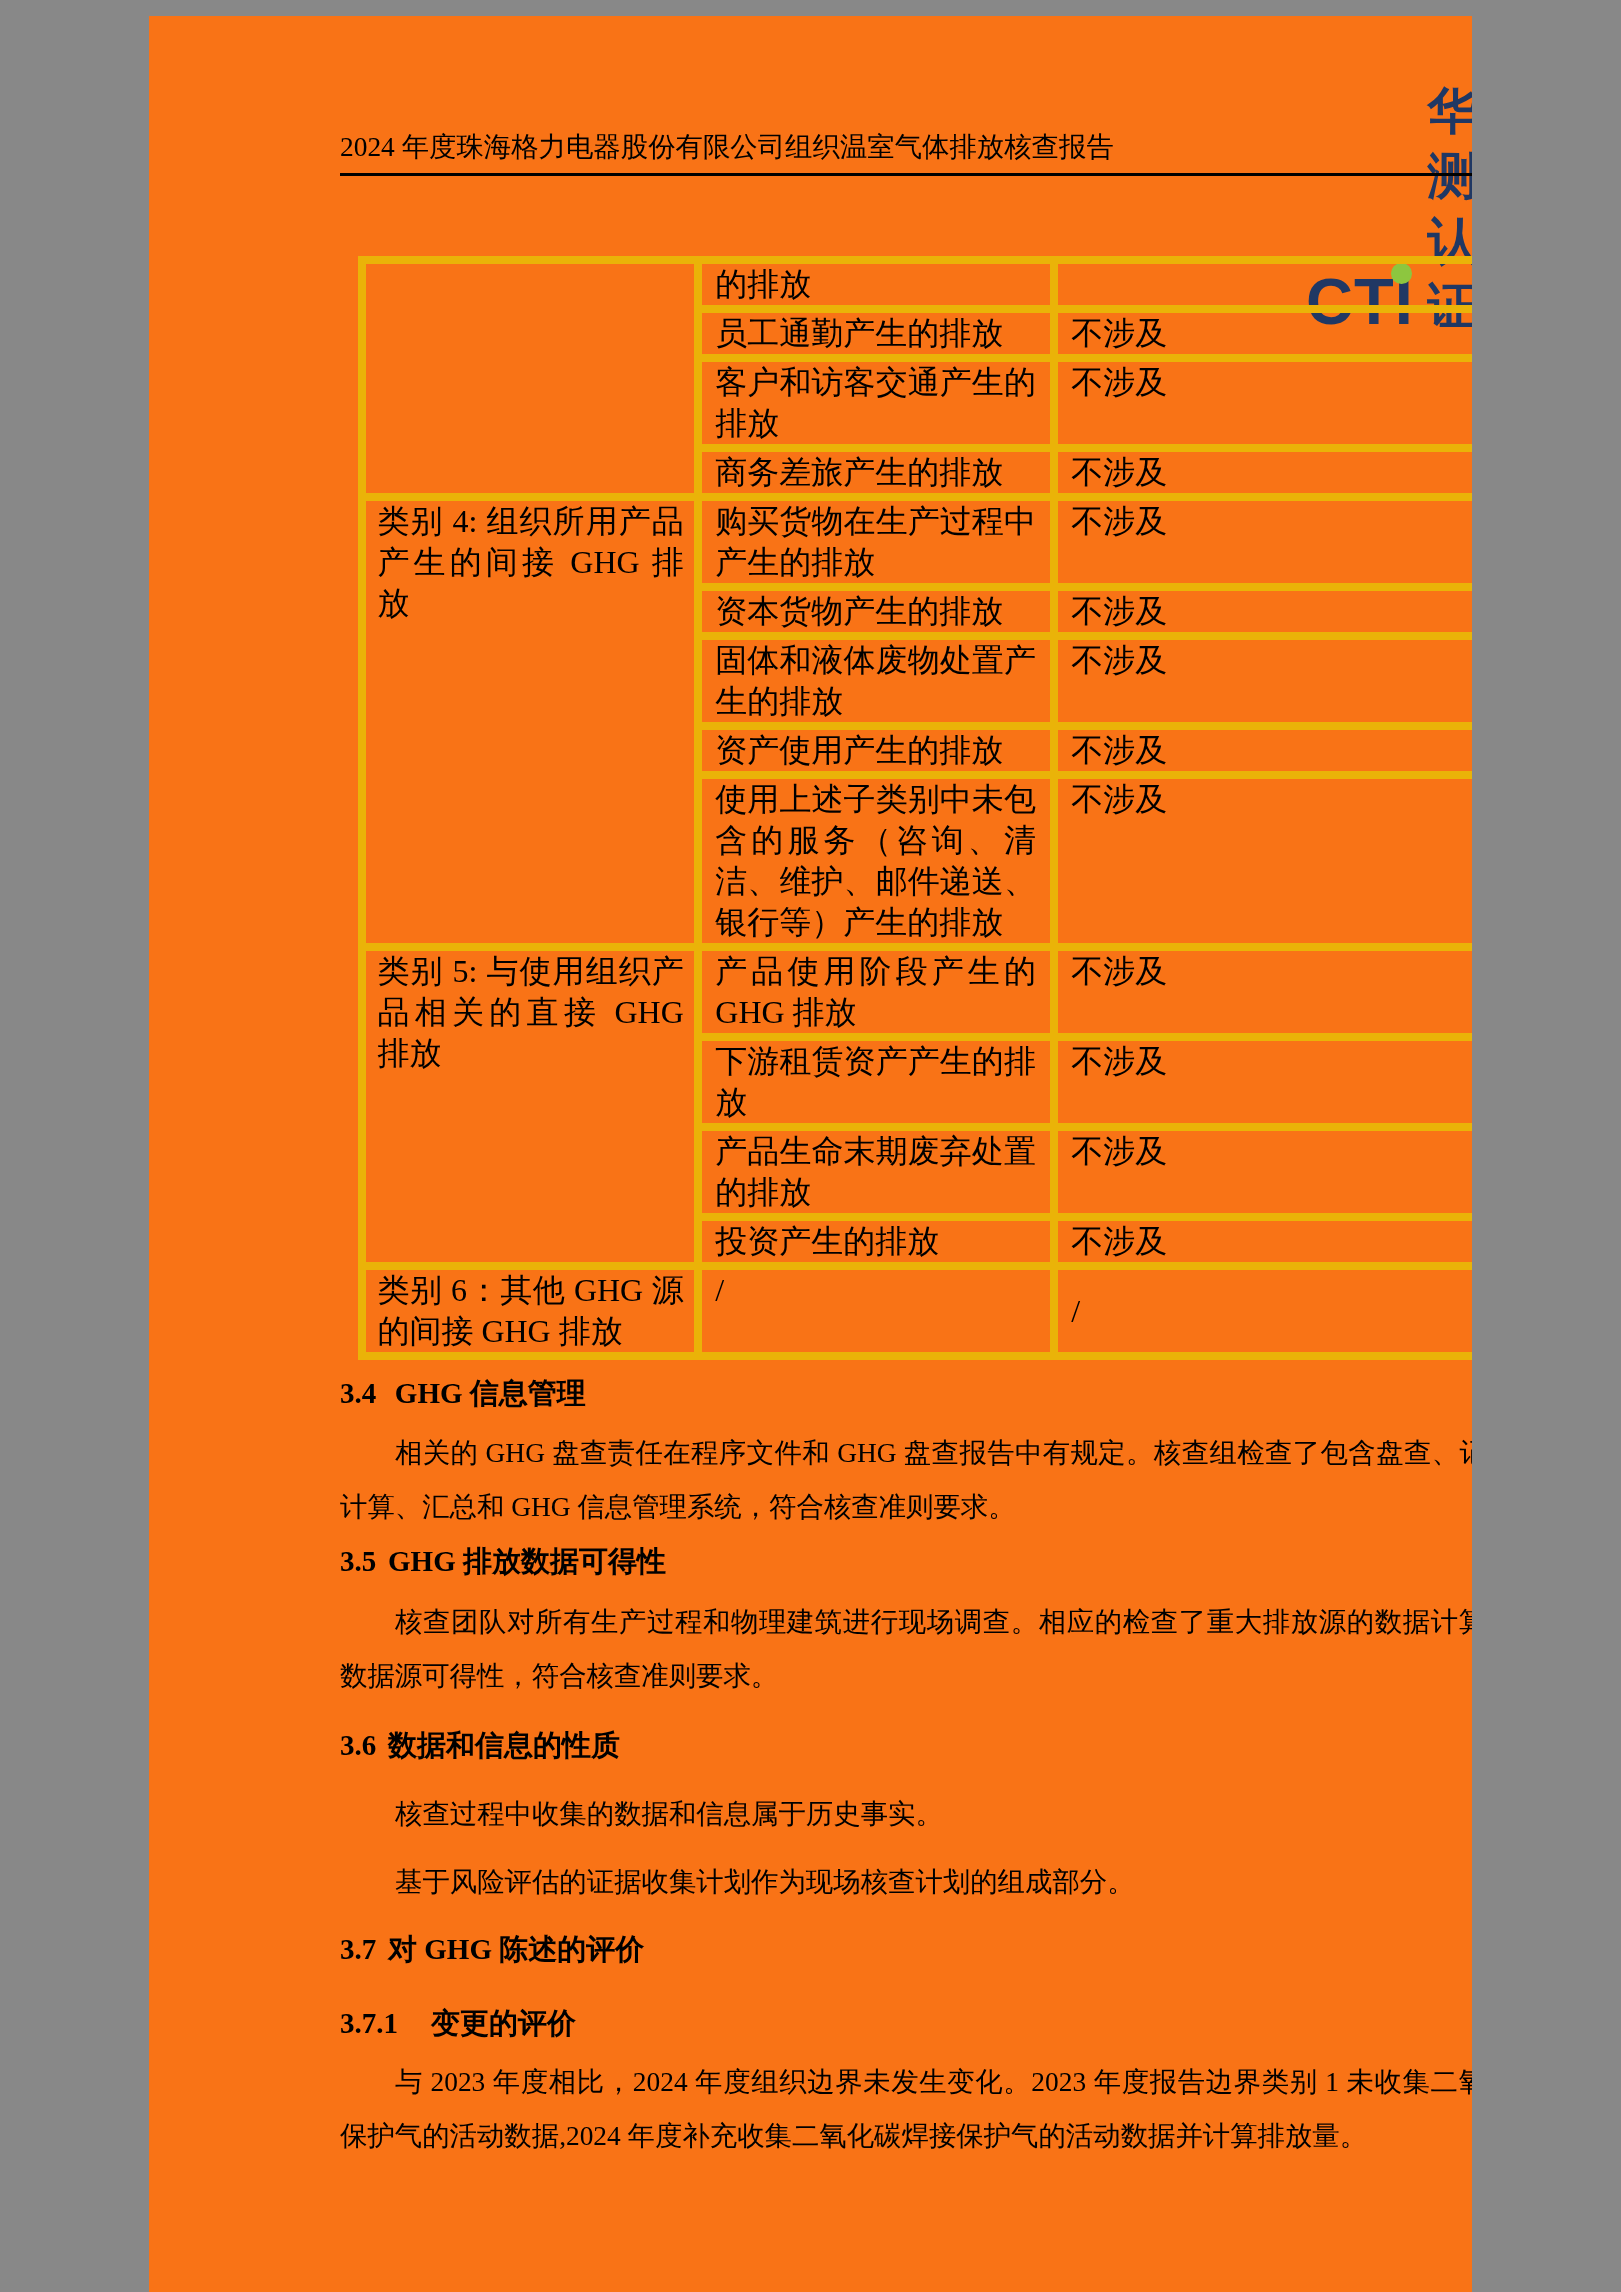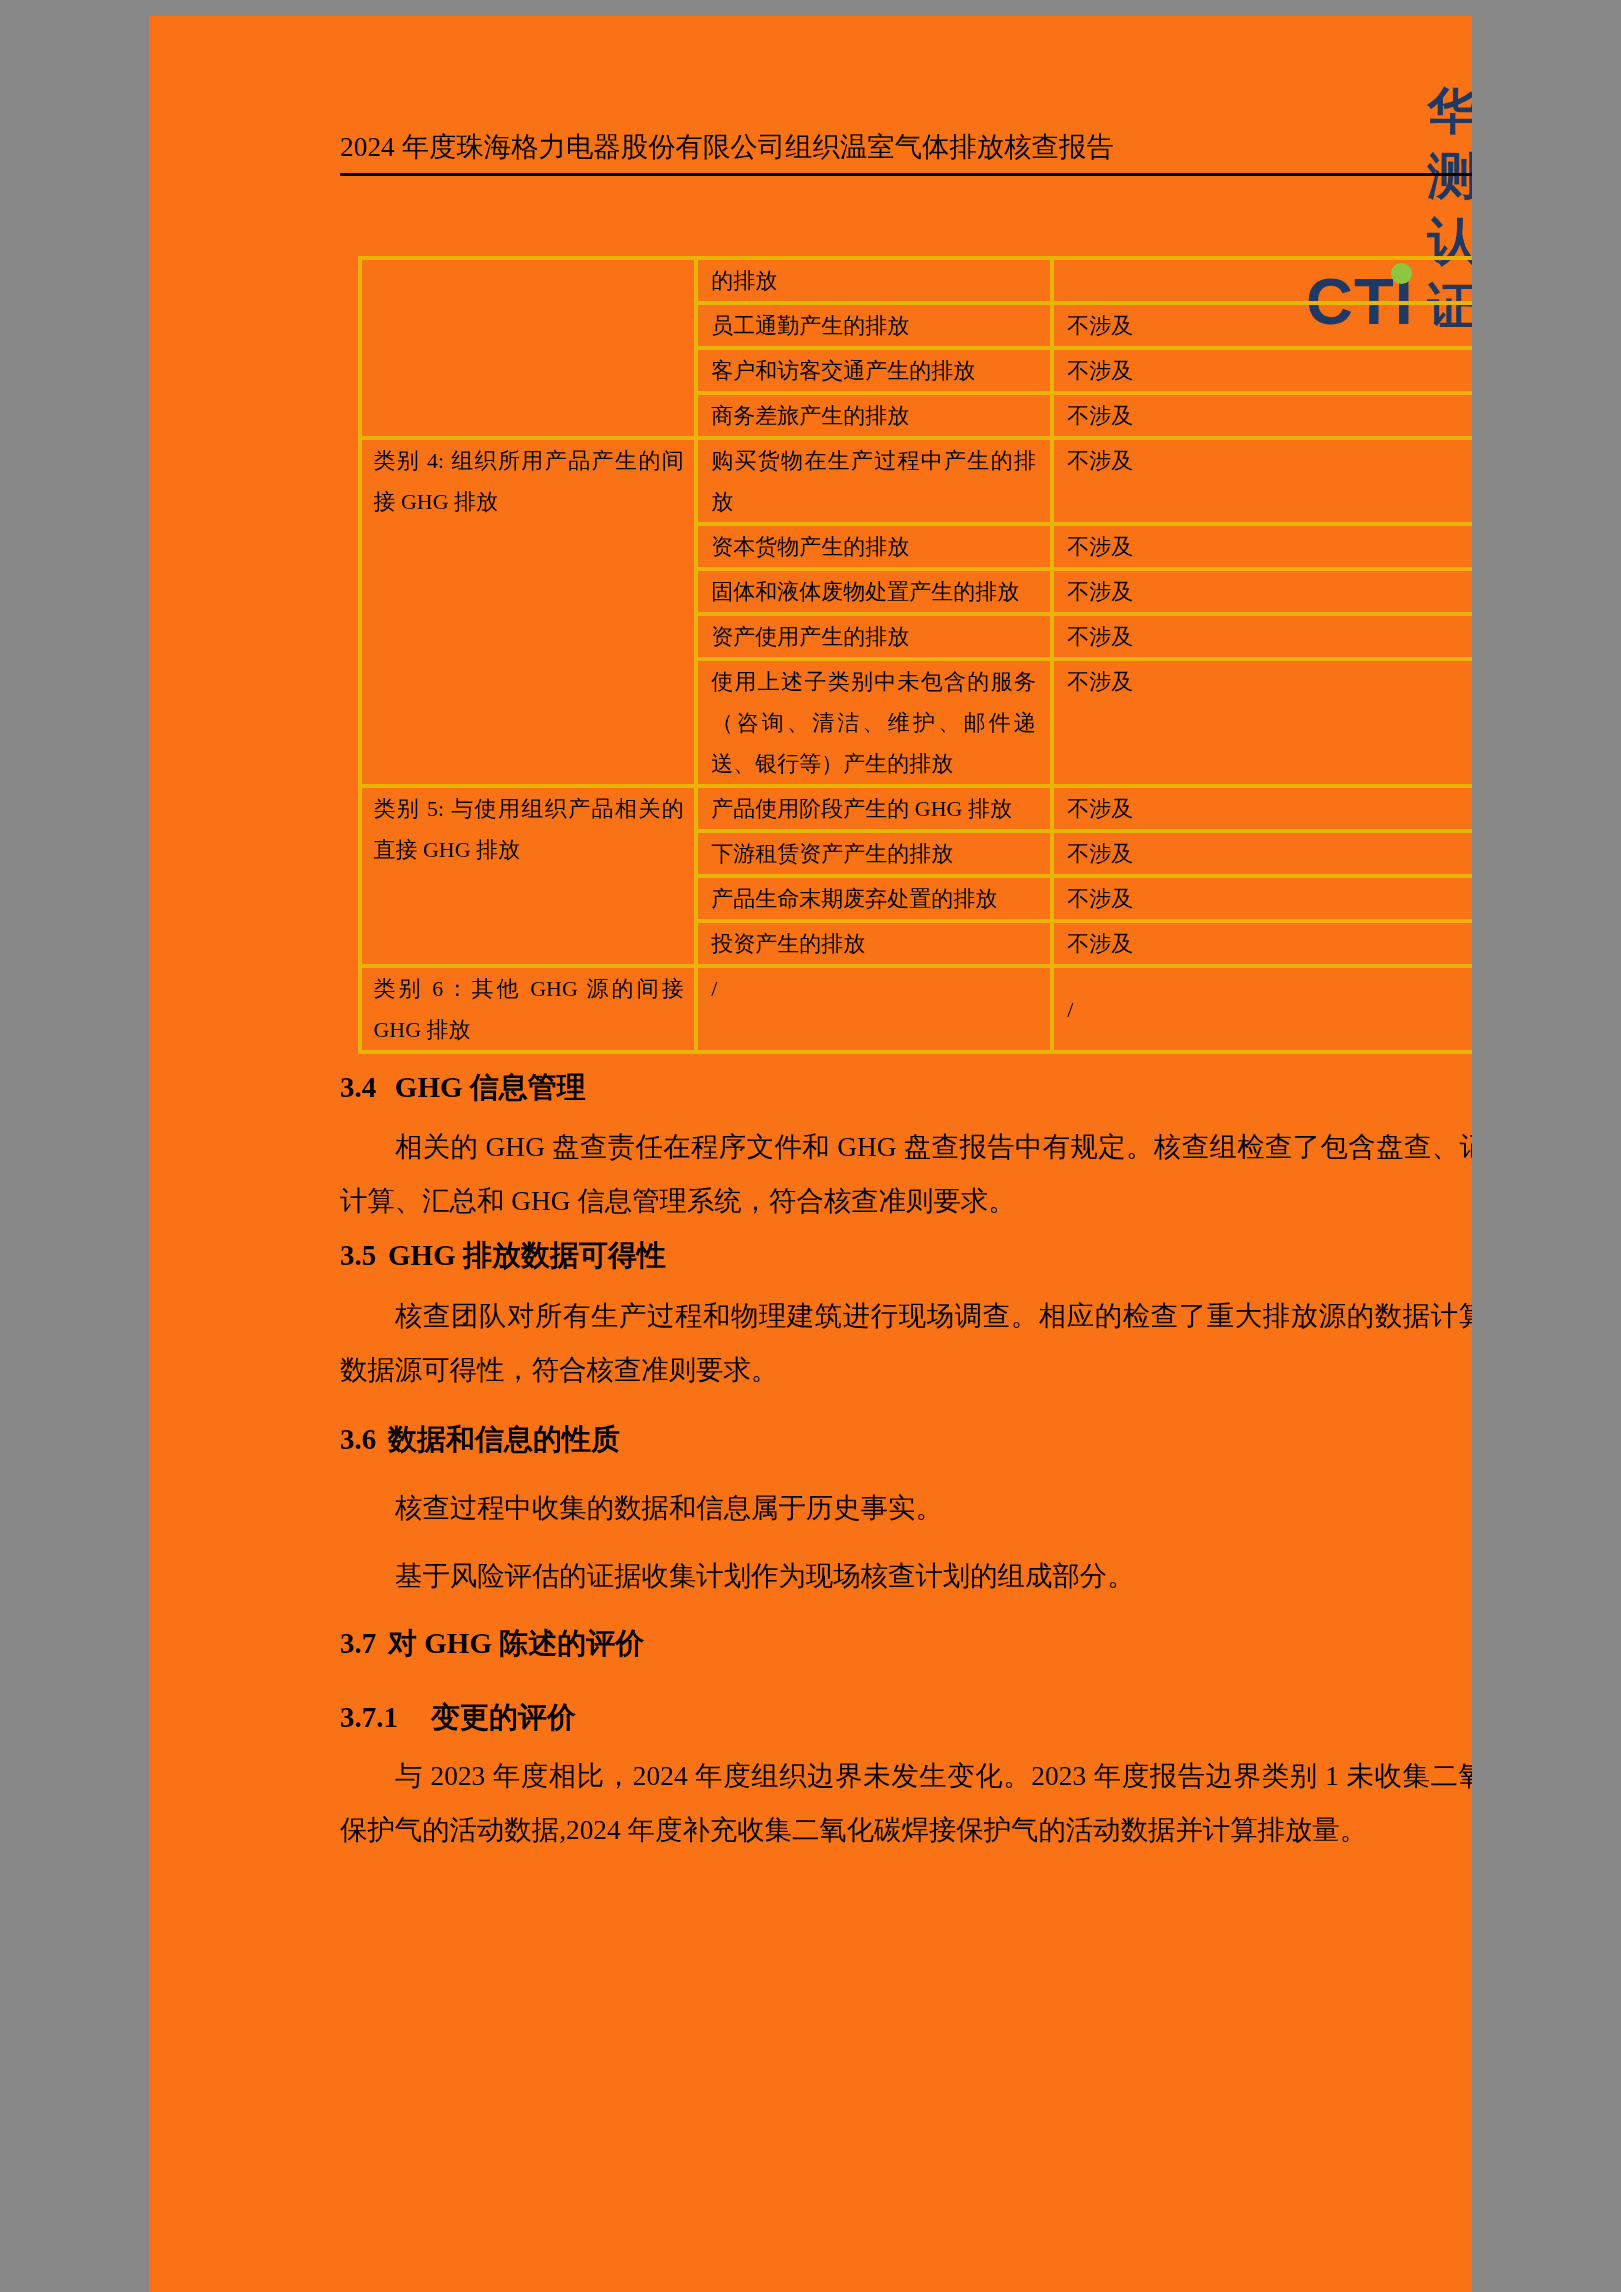--- a/index.html
+++ b/index.html
@@ -75,22 +75,22 @@
   }
 
   table.ghg-table {
     margin-left: 17.6px;
     margin-top: 80px;
     width: 1240px;
     table-layout: fixed;
     border-collapse: collapse;
   }
   table.ghg-table td {
-    border: 4px solid #eab308;
-    font-size: 22px;
+    border: 8px solid #eab308;
+    font-size: 32px;
     line-height: 41px;
     vertical-align: top;
     overflow: hidden;
   }
   td.cat-cell {
     vertical-align: middle;
     padding: 0 9.8px 0 11.8px;
     text-align: justify;
   }
   td.src-cell {

